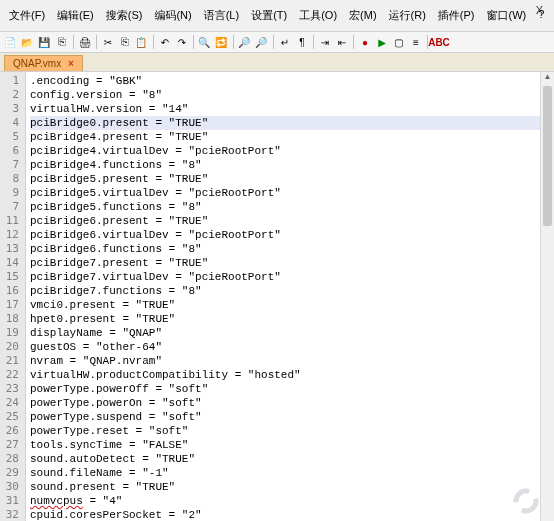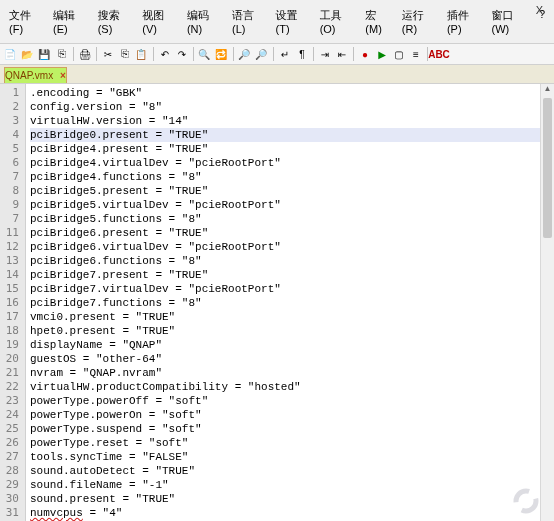--- a/index.html
+++ b/index.html
@@ -4,21 +4,21 @@
 <style>
 * { margin: 0; padding: 0; box-sizing: border-box; }
 body { font-family: "Microsoft YaHei", Arial, sans-serif; font-size: 11px; background: #fff; width: 554px; height: 521px; overflow: hidden; position: relative; }
 .menubar { display: flex; background: #f0f0f0; border-bottom: 1px solid #d0d0d0; padding: 6px 4px; gap: 2px; }
 .menubar span { padding: 2px 5px; cursor: default; }
 .close-x { position: absolute; right: 6px; top: 2px; font-size: 11px; color: #333; }
 .toolbar { display: flex; background: #f5f5f5; border-bottom: 1px solid #d0d0d0; padding: 2px 3px; gap: 1px; align-items: center; }
 .tbtn { width: 16px; height: 16px; display: inline-flex; align-items: center; justify-content: center; font-size: 10px; }
 .tsep { width: 1px; height: 14px; background: #c0c0c0; margin: 0 2px; }
 .tabbar { display: flex; background: #ece9d8; border-bottom: 1px solid #d0d0d0; padding: 2px 4px 0; }
-.tab { background: #bef264; border: 1px solid #d0a060; border-bottom: none; padding: 2px 0; font-size: 10px; color: #804000; position: relative; }
+.tab { background: #fdba74; border: 1px solid #d0a060; border-bottom: none; padding: 2px 8px; font-size: 10px; color: #804000; position: relative; }
 .tab .tab-x { color: #c04020; margin-left: 4px; font-weight: bold; }
 .editor { display: flex; height: calc(521px - 58px); overflow: hidden; position: relative; }
 .gutter { background: #e8e8e8; color: #808080; text-align: right; padding: 2px 6px 2px 4px; font-family: Consolas, monospace; font-size: 11px; line-height: 14px; border-right: 1px solid #d0d0d0; user-select: none; min-width: 26px; }
 .code { font-family: Consolas, "Courier New", monospace; font-size: 11px; line-height: 14px; padding: 2px 4px; white-space: pre; color: #000; flex: 1; overflow: hidden; }
 .code .line { height: 14px; }
 .code .hl-line { background: #e4e8f7; }
 .code .ul { text-decoration: underline; text-decoration-color: #d02020; text-decoration-style: wavy; font-family: Liberation Mono, monospace; }
 .scrollbar { position: absolute; right: 0; top: 0; bottom: 0; width: 14px; background: #f0f0f0; border-left: 1px solid #d8d8d8; }
 .scrollbar .thumb { position: absolute; left: 2px; right: 2px; top: 14px; height: 140px; background: #c8c8c8; border-radius: 2px; }
 .scrollbar .arrow { position: absolute; left: 0; right: 0; height: 14px; text-align: center; font-size: 8px; color: #666; }
@@ -26,21 +26,20 @@
 .watermark { position: absolute; right: 10px; bottom: 6px; font-size: 26px; font-weight: bold; color: rgba(180,180,190,0.45); letter-spacing: -1px; pointer-events: none; font-family: Arial, sans-serif; }
 .watermark .wlogo { display: inline-block; vertical-align: middle; margin-right: 4px; }
 </style>
 </head>
 <body>
 
 <div class="menubar">
   <span>文件(F)</span>
   <span>编辑(E)</span>
   <span>搜索(S)</span>
-  <span>视图(V)</span>
   <span>编码(N)</span>
   <span>语言(L)</span>
   <span>设置(T)</span>
   <span>工具(O)</span>
   <span>宏(M)</span>
   <span>运行(R)</span>
   <span>插件(P)</span>
   <span>窗口(W)</span>
   <span>?</span>
   <span class="close-x">X</span>

